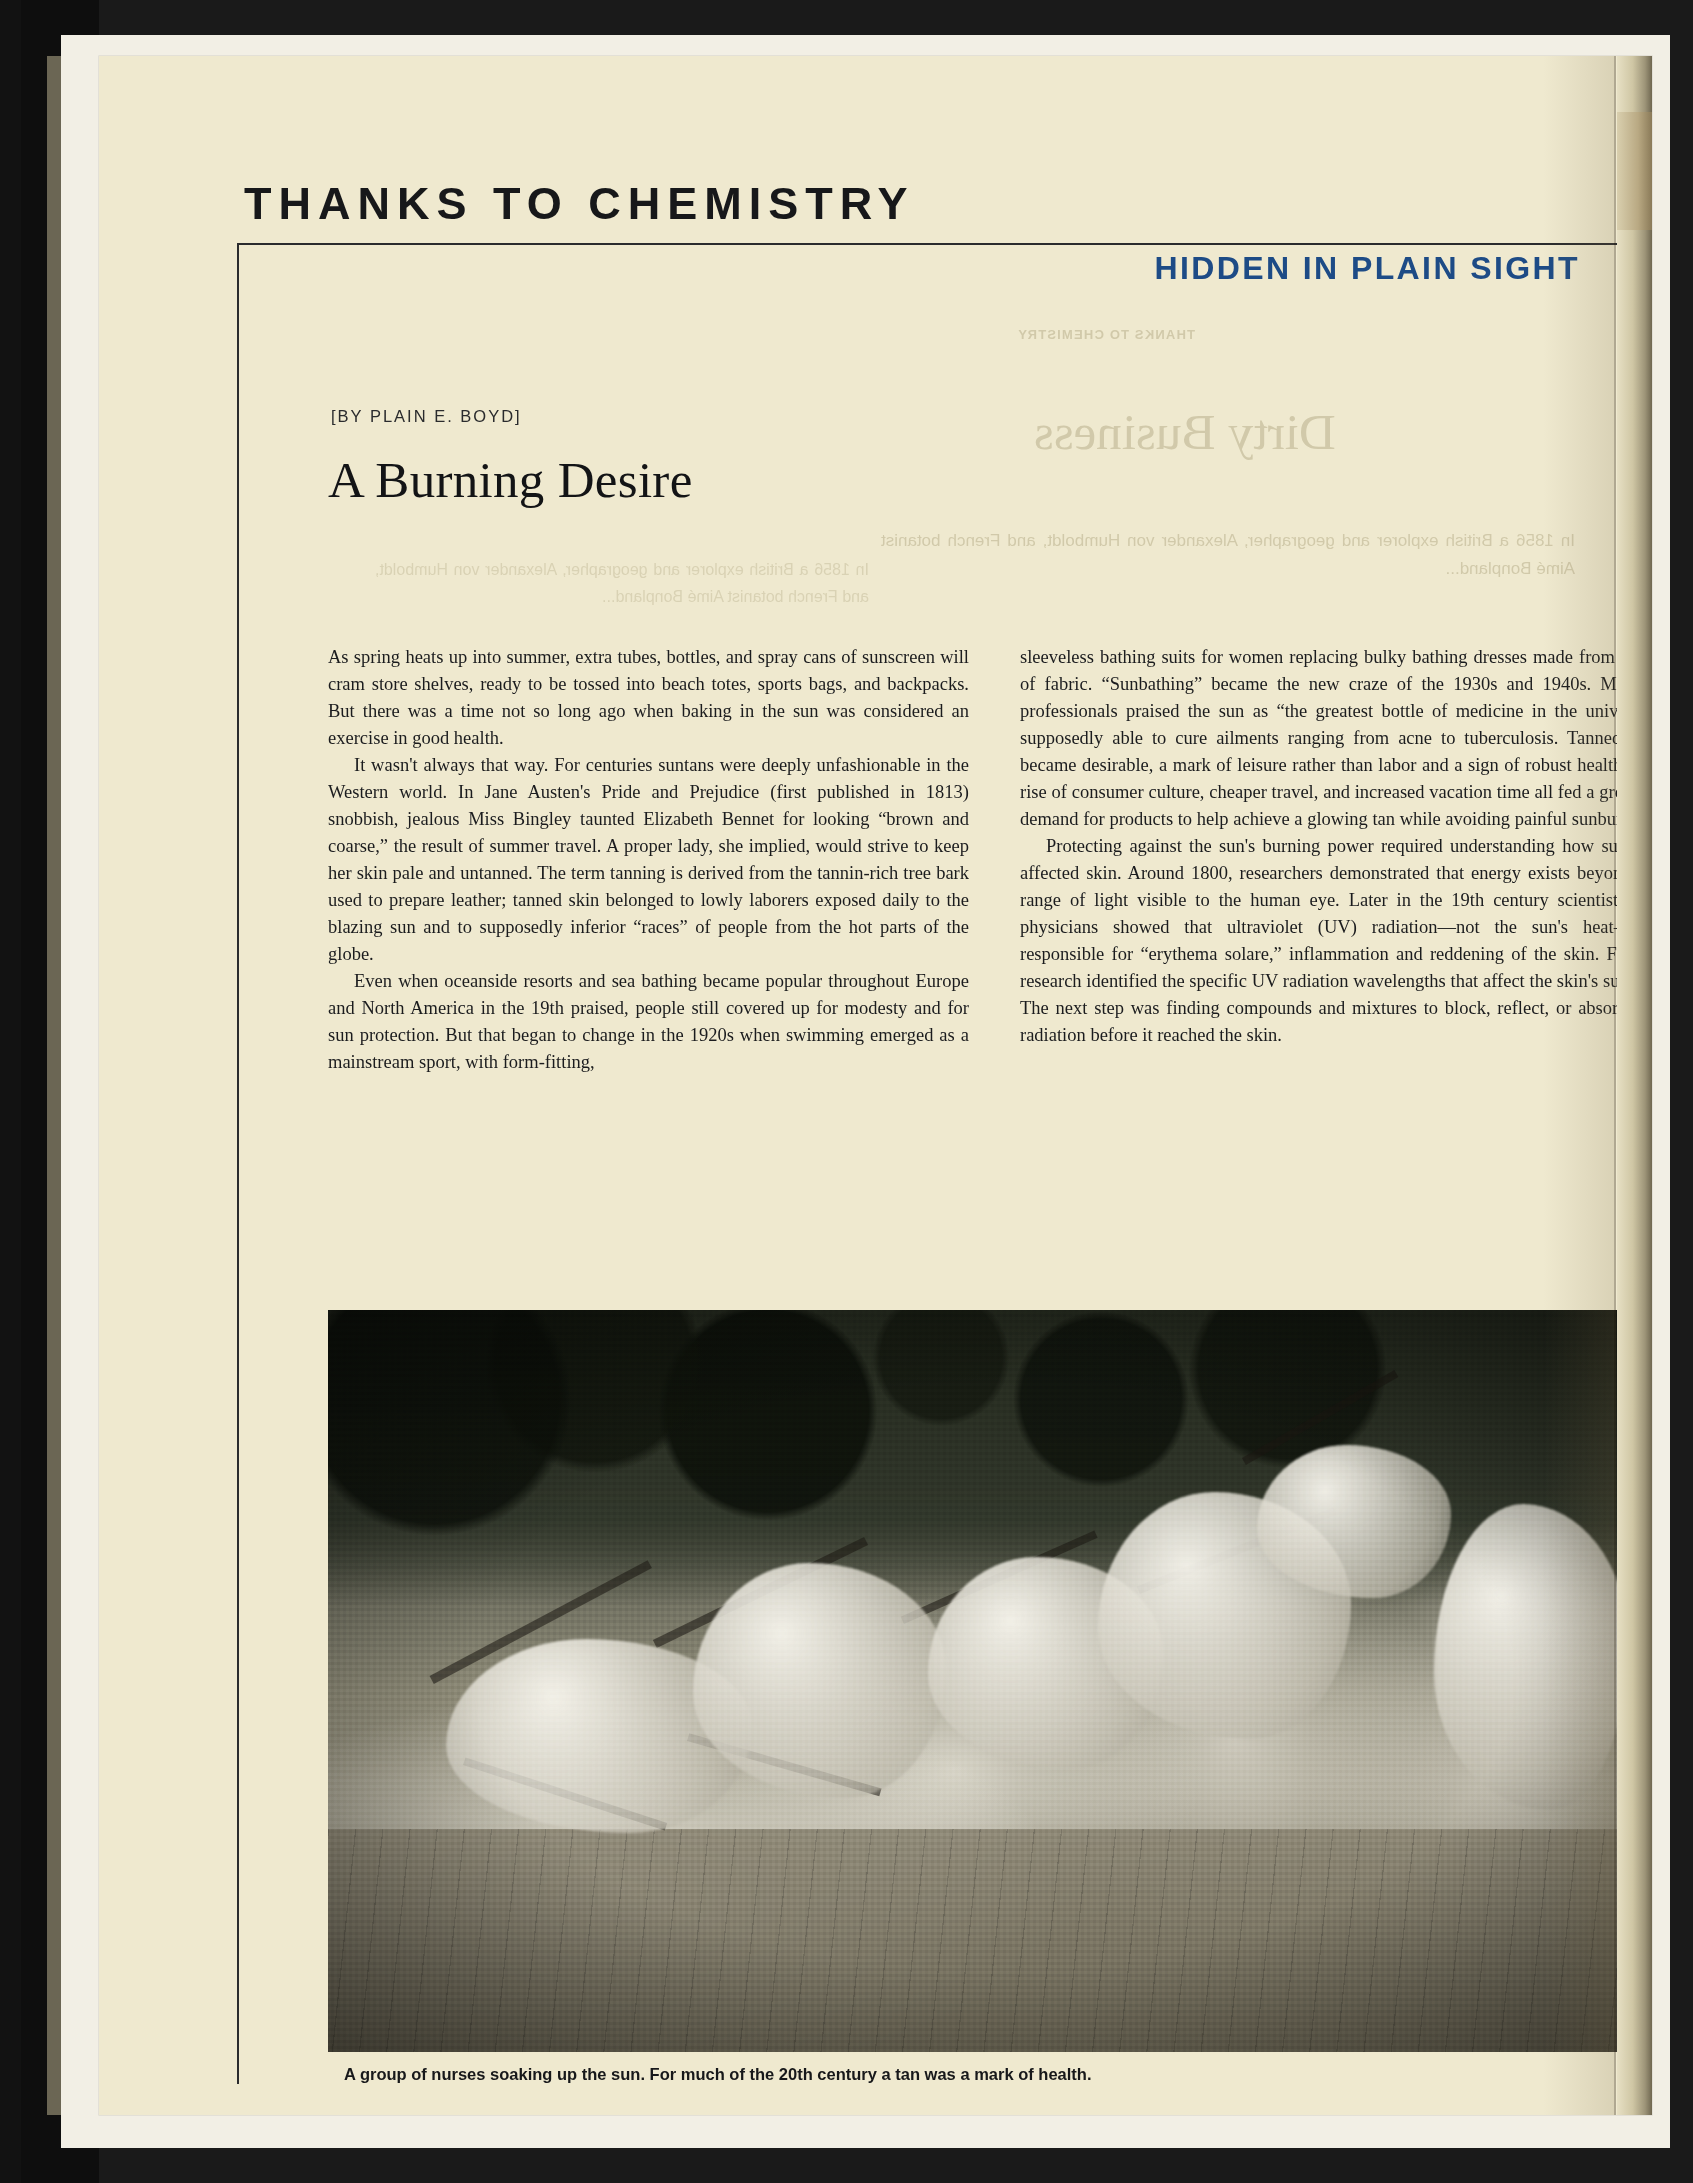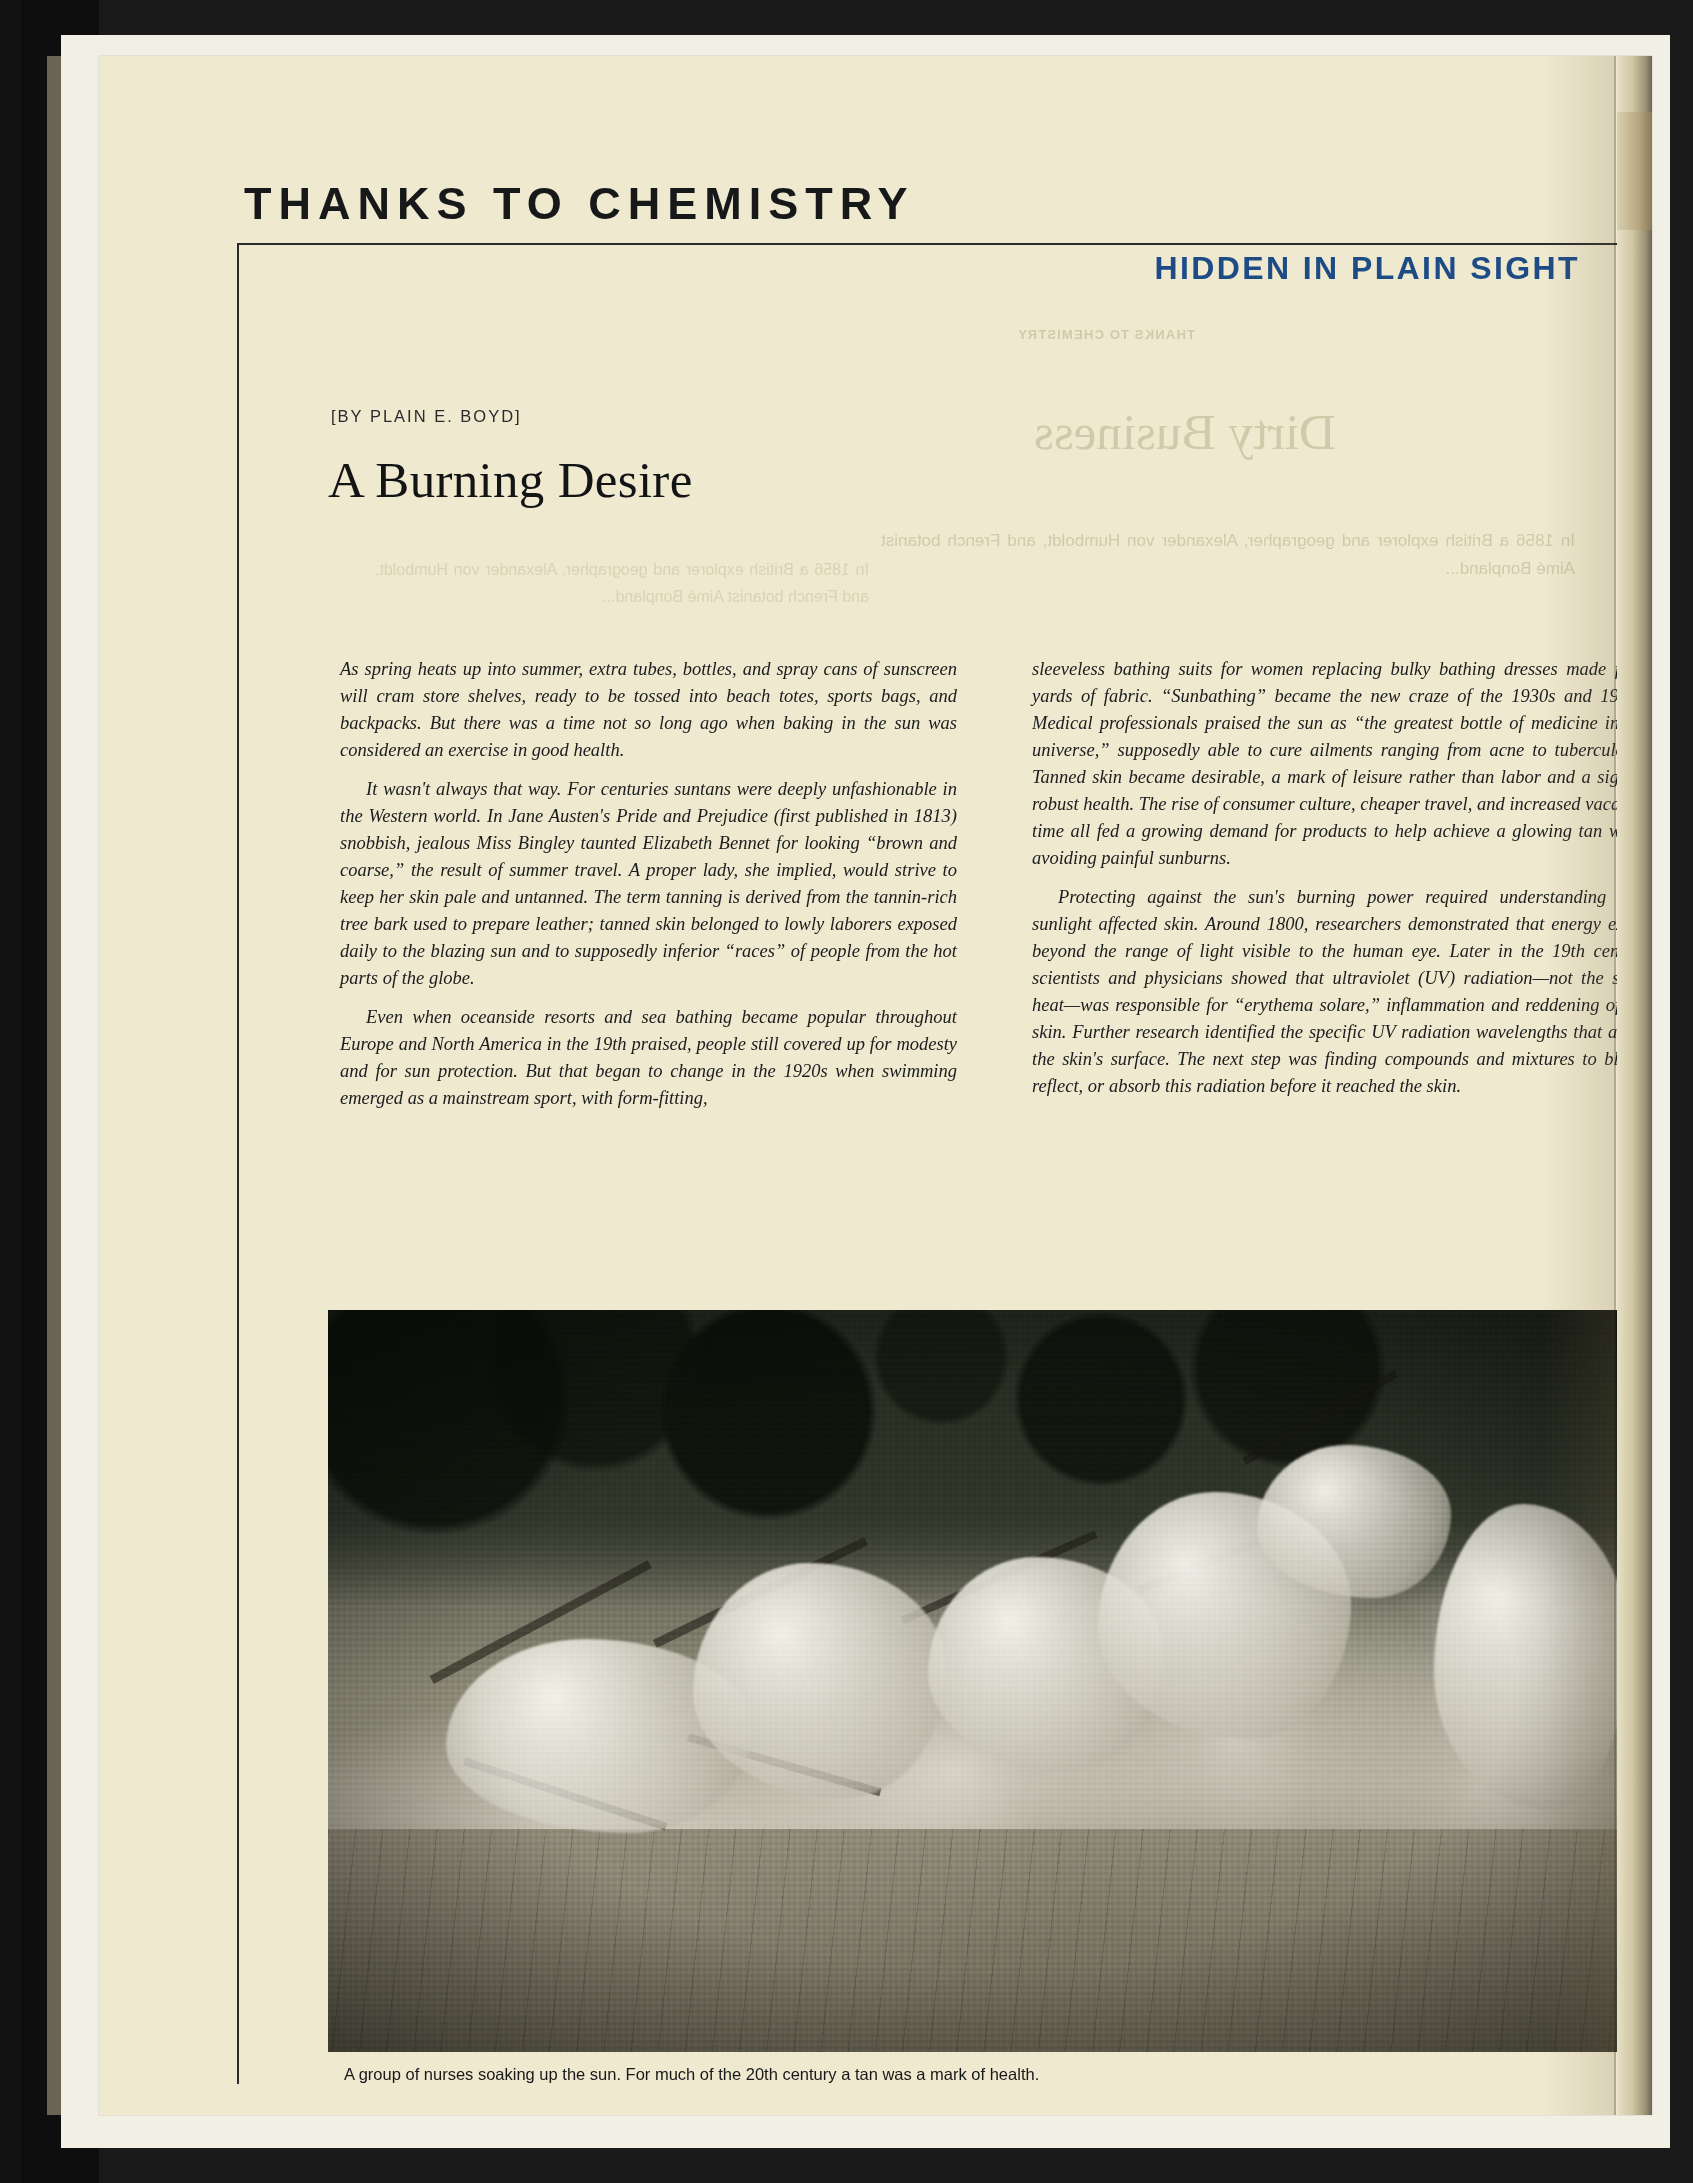--- a/index.html
+++ b/index.html
@@ -204,21 +204,21 @@
     top: 588px;
     width: 641px;
     font-family: "Liberation Serif", serif;
     font-size: 18.5px;
     line-height: 27px;
     color: #1b1c1e;
     text-align: justify;
   }
   .col.left  { left: 229px; }
   .col.right { left: 921px; }
-  .col p { margin: 12px; text-indent: 0; font-style: italic; }
+  .col p { margin: 0; text-indent: 0; }
   .col p + p { text-indent: 26px; }
 
   
   .photo-wrap {
     position: absolute;
     left: 229px;
     top: 1254px;
     width: 1333px;
     height: 742px;
     background: #111;
@@ -278,21 +278,21 @@
     position: absolute; inset: 0;
     background: radial-gradient(ellipse at 50% 50%, rgba(0,0,0,0) 55%, rgba(0,0,0,.45) 100%);
   }
 
   .caption {
     position: absolute;
     left: 245px;
     top: 2009px;
     font-family: "Liberation Sans", sans-serif;
     font-size: 16.5px;
-    font-weight: 400;
+    font-weight: 700;
     color: #17181a;
   }
 
   
   .bottom-strip {
     position: absolute;
     left: 61px;
     top: 2117px;
     width: 1609px;
     height: 31px;

